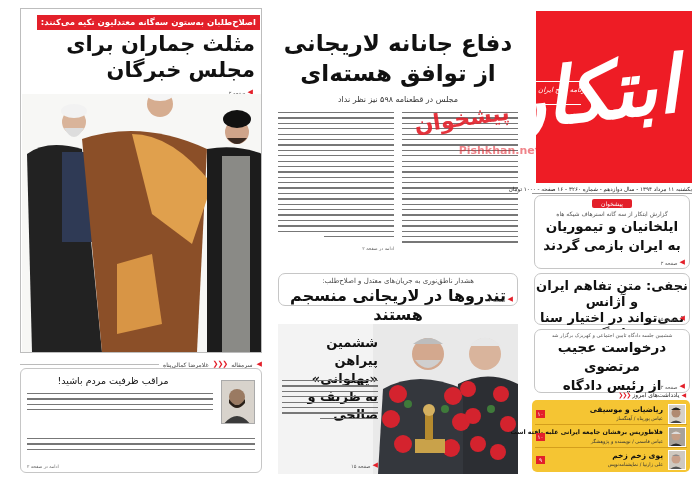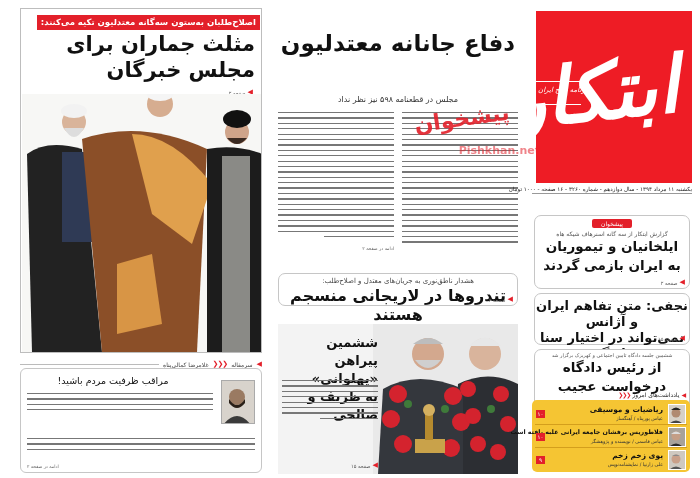--- a/index.html
+++ b/index.html
@@ -54,21 +54,21 @@
   .gift-photo { position: absolute; right: 0; top: 0; width: 145px; height: 150px; }
 
   
   #right-col { left: 532px; top: 8px; width: 160px; height: 462px; }
   .masthead { position: absolute; right: 0; top: 3px; width: 156px; height: 172px; background: #ee1c25; overflow: hidden; }
   .masthead .logo { position: absolute; right: 14px; top: 2px; font-size: 78px; line-height: 160px; color: #fff; font-family: "DejaVu Serif", serif; font-style: italic; font-weight: bold; letter-spacing: -8px; transform: rotate(-6deg); }
   .masthead .tagline-band { position: absolute; left: 0; top: 70px; width: 45px; height: 24px; border-top: 1px solid #fff; border-bottom: 1px solid #fff; }
   .masthead .tagline { position: absolute; left: 2px; top: 75px; font-size: 7px; color: #fff; font-style: italic; white-space: nowrap; }
   .dateline { position: absolute; right: 0; top: 178px; width: 160px; text-align: center; font-size: 5.6px; color: #222; white-space: nowrap; border-bottom: 1px solid #999; padding-bottom: 1px; }
 
-  .rbox { position: absolute; right: 2px; width: 156px; border: 1px solid #c6c6c6; border-radius: 7px; background: #fff; margin-top: 20px; }
+  .rbox { position: absolute; right: 2px; width: 156px; border: 1px solid #c6c6c6; border-radius: 7px; background: #fff; }
   .rbox .badge { display: block; margin: 3px auto 0; width: 40px; background: #e3202a; color: #fff; font-size: 6px; text-align: center; border-radius: 2px; line-height: 9px; }
   .rbox .kick { font-size: 6px; color: #555; text-align: center; margin-top: 2px; white-space: nowrap; }
   .rbox .title { font-size: 13.5px; font-weight: 900; line-height: 19px; text-align: center; letter-spacing: -0.3px; }
   .rbox .page-ref { position: absolute; right: 4px; bottom: 2px; }
 
   .notes-box { position: absolute; right: 2px; top: 392px; width: 158px; height: 72px; background: #f5c533; border-radius: 5px; }
   .notes-head { position: absolute; right: 4px; top: -9px; font-size: 6px; color: #222; display: flex; gap: 2px; align-items: center; white-space: nowrap; }
   .notes-head .marks { color: #e3202a; font-weight: bold; letter-spacing: -1px; }
   .note { position: absolute; right: 3px; width: 152px; height: 22px; border-bottom: 1px solid #d49f1c; }
   .note .ph { position: absolute; right: 1px; top: 1px; width: 18px; height: 20px; background: #c7c2bb; border: 1px solid #fff; overflow: hidden; }
@@ -141,21 +141,22 @@
           <div class="tl"></div>
           <div class="tl"></div>
       </div>
       <div class="abs" style="left:6px; bottom:3px; font-size:4.5px; color:#666;">ادامه در صفحه ۲</div>
     </div>
   </div>
 </div>
 
 <div id="center-col" class="abs">
   <div class="center-title">
-    <div>دفاع جانانه معتدلیون</div>
+    <div>دفاع جانانه لاریجانی</div>
+    <div>از توافق هسته‌ای</div>
   </div>
   <div class="center-sub">مجلس در قطعنامه ۵۹۸ نیز نظر نداد</div>
 
   <div class="center-body">
     <div class="body-col" style="right:0;">
       <div class="text-lines" style="right:0; top:4px; width:116px;">
         <div class="tl"></div>
           <div class="tl"></div>
           <div class="tl"></div>
           <div class="tl"></div>
@@ -316,22 +317,22 @@
     </div>
     <div class="page-ref">
       <span class="arrow">◀</span>
       <span>صفحه ۱۵</span>
     </div>
   </div>
 
   <div class="rbox" style="top:321px; height:64px;">
     <div class="kick" style="font-size:5px;">ششمین جلسه دادگاه تامین اجتماعی و کهریزک برگزار شد</div>
     <div class="title">
+      <div>درخواست عجیب مرتضوی</div>
       <div>از رئیس دادگاه</div>
-      <div>درخواست عجیب مرتضوی</div>
     </div>
     <div class="page-ref">
       <span class="arrow">◀</span>
       <span>صفحه ۲</span>
     </div>
   </div>
 
   <div class="notes-box">
     <div class="notes-head">
       <span style="color:#e3202a;">◀</span>

